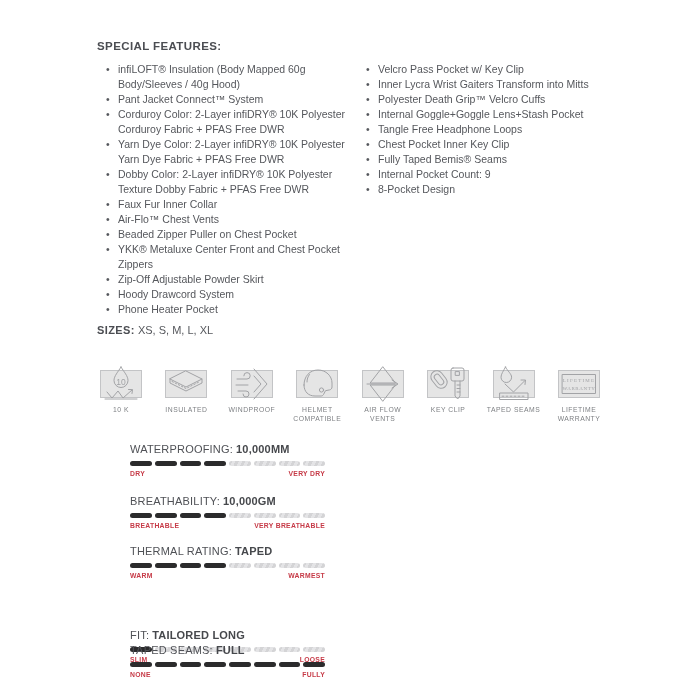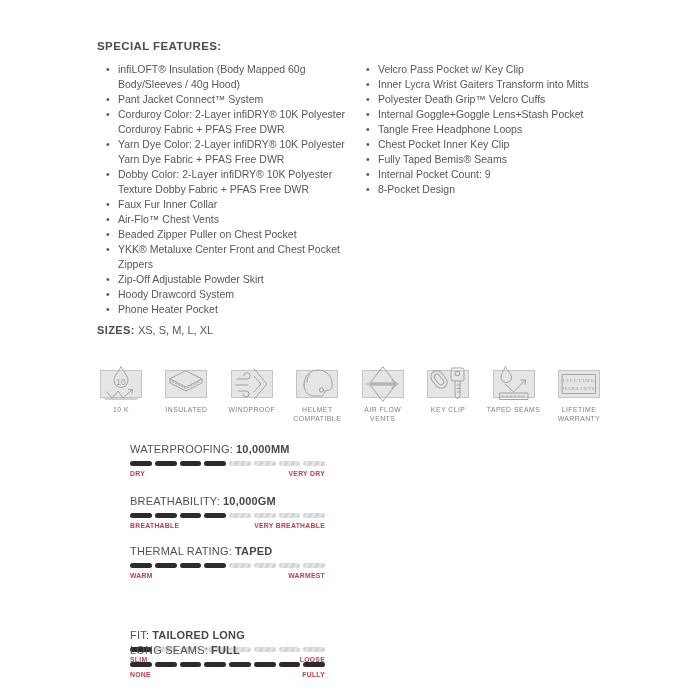--- a/index.html
+++ b/index.html
@@ -269,21 +269,21 @@
         <span class="seg empty"></span>
       </div>
     <div class="rating-minmax">
       <span>SLIM</span>
       <span>LOOSE</span>
     </div>
   </div>
 
   <div class="rating" style="top:644px">
     <div class="rating-title">
-      <span>LONG SEAMS:</span><span class="val">FULL</span>
+      <span>TAPED SEAMS:</span><span class="val">FULL</span>
     </div>
     <div class="rating-bar">
         <span class="seg filled"></span>
         <span class="seg filled"></span>
         <span class="seg filled"></span>
         <span class="seg filled"></span>
         <span class="seg filled"></span>
         <span class="seg filled"></span>
         <span class="seg filled"></span>
         <span class="seg filled"></span>

